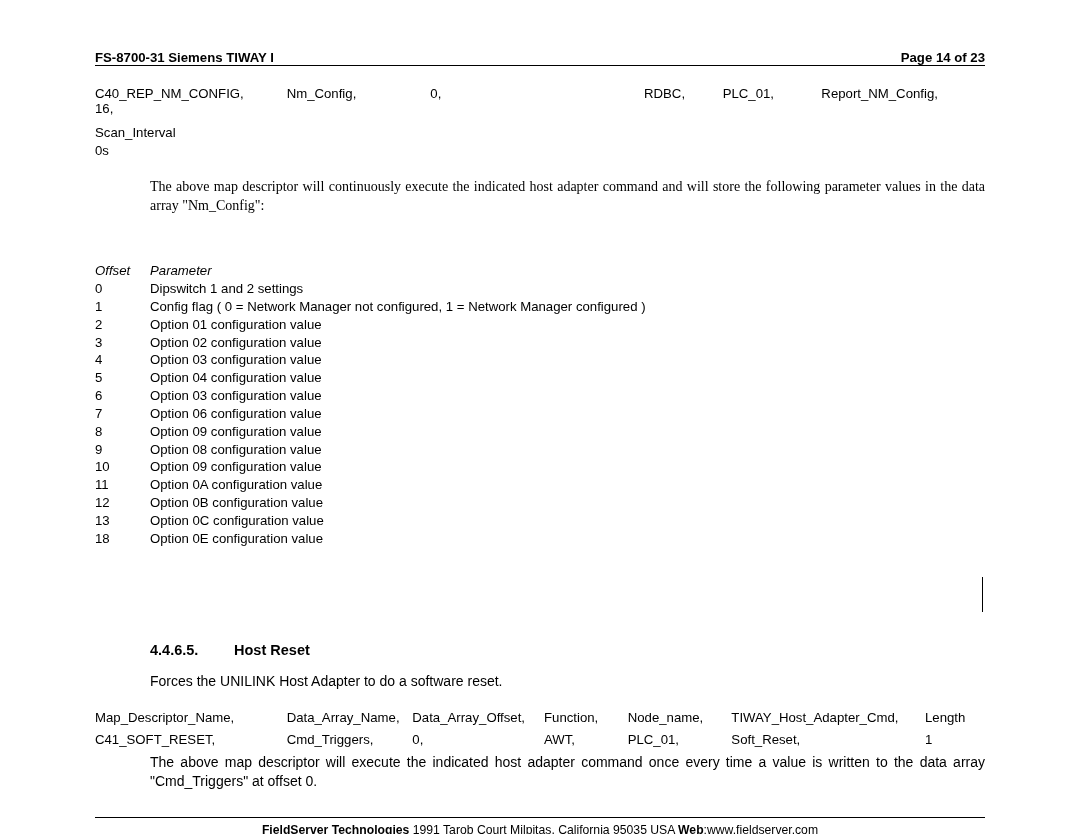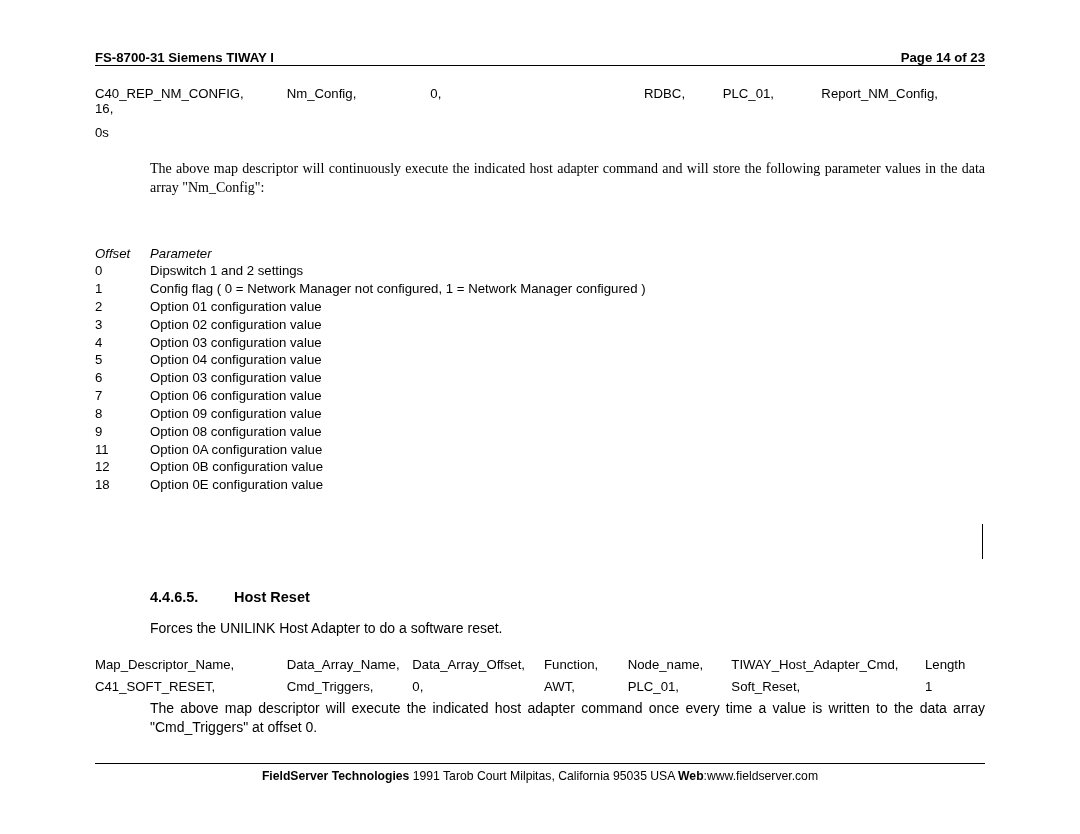--- a/index.html
+++ b/index.html
@@ -80,20 +80,21 @@
   <span class="cfg-col" style="width:188px">C40_REP_NM_CONFIG,</span>
   <span class="cfg-col" style="width:140px">Nm_Config,</span>
   <span class="cfg-col" style="width:210px">0,</span>
   <span class="cfg-col" style="width:75px">RDBC,</span>
   <span class="cfg-col" style="width:95px">PLC_01,</span>
   <span class="cfg-col" style="width:150px">Report_NM_Config,</span>
   <span class="cfg-col">16,</span>
 </div>
 
 <div class="scan-block">
+  <div>Scan_Interval</div>
   <div>0s</div>
 </div>
 
 <p class="body-text first">The above map descriptor will continuously execute the indicated host adapter command and will store the following parameter values in the data array "Nm_Config":</p>
 
 <div class="param-table">
   <div class="param-row italic">
     <div class="offset-col">Offset</div>
     <div class="param-col">Parameter</div>
   </div>
@@ -132,26 +133,34 @@
       </div>
       <div class="param-row">
         <div class="offset-col">8</div>
         <div class="param-col">Option 09 configuration value</div>
       </div>
       <div class="param-row">
         <div class="offset-col">9</div>
         <div class="param-col">Option 08 configuration value</div>
       </div>
       <div class="param-row">
+        <div class="offset-col">10</div>
+        <div class="param-col">Option 09 configuration value</div>
+      </div>
+      <div class="param-row">
         <div class="offset-col">11</div>
         <div class="param-col">Option 0A configuration value</div>
       </div>
       <div class="param-row">
         <div class="offset-col">12</div>
         <div class="param-col">Option 0B configuration value</div>
+      </div>
+      <div class="param-row">
+        <div class="offset-col">13</div>
+        <div class="param-col">Option 0C configuration value</div>
       </div>
       <div class="param-row">
         <div class="offset-col">18</div>
         <div class="param-col">Option 0E configuration value</div>
       </div>
     </div>
 </div>
 
 <div class="cursor-mark"></div>
 

